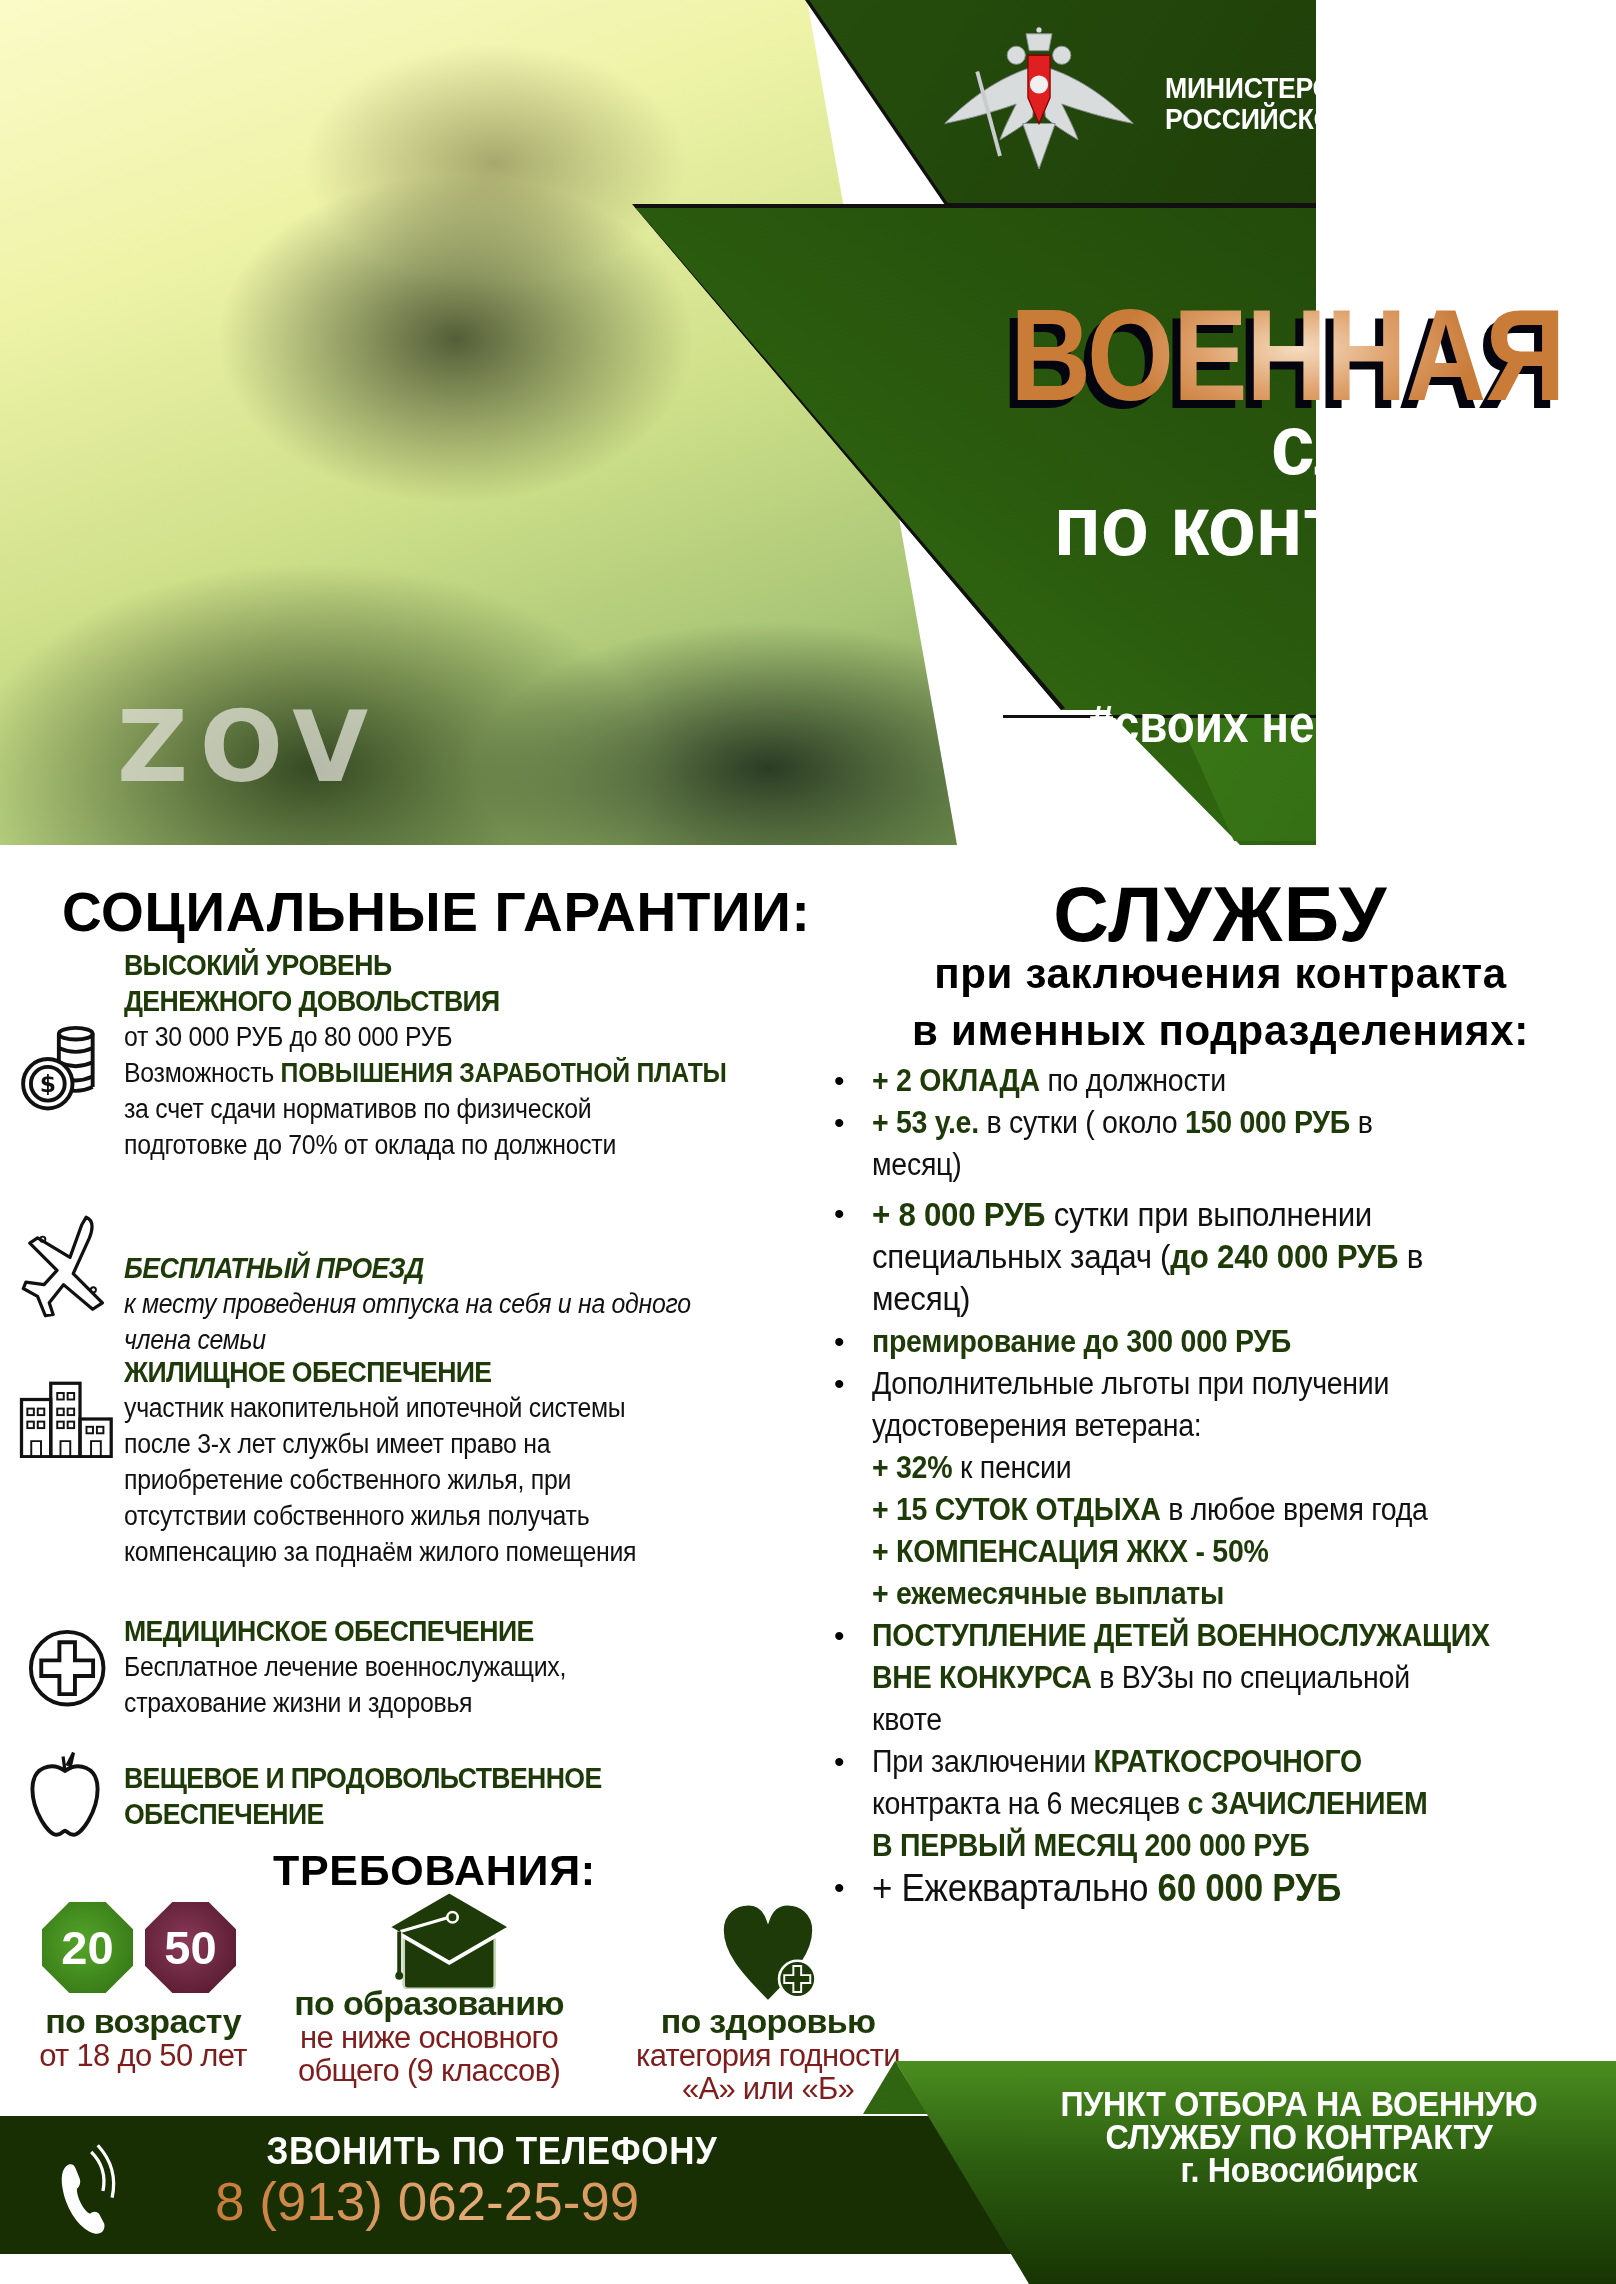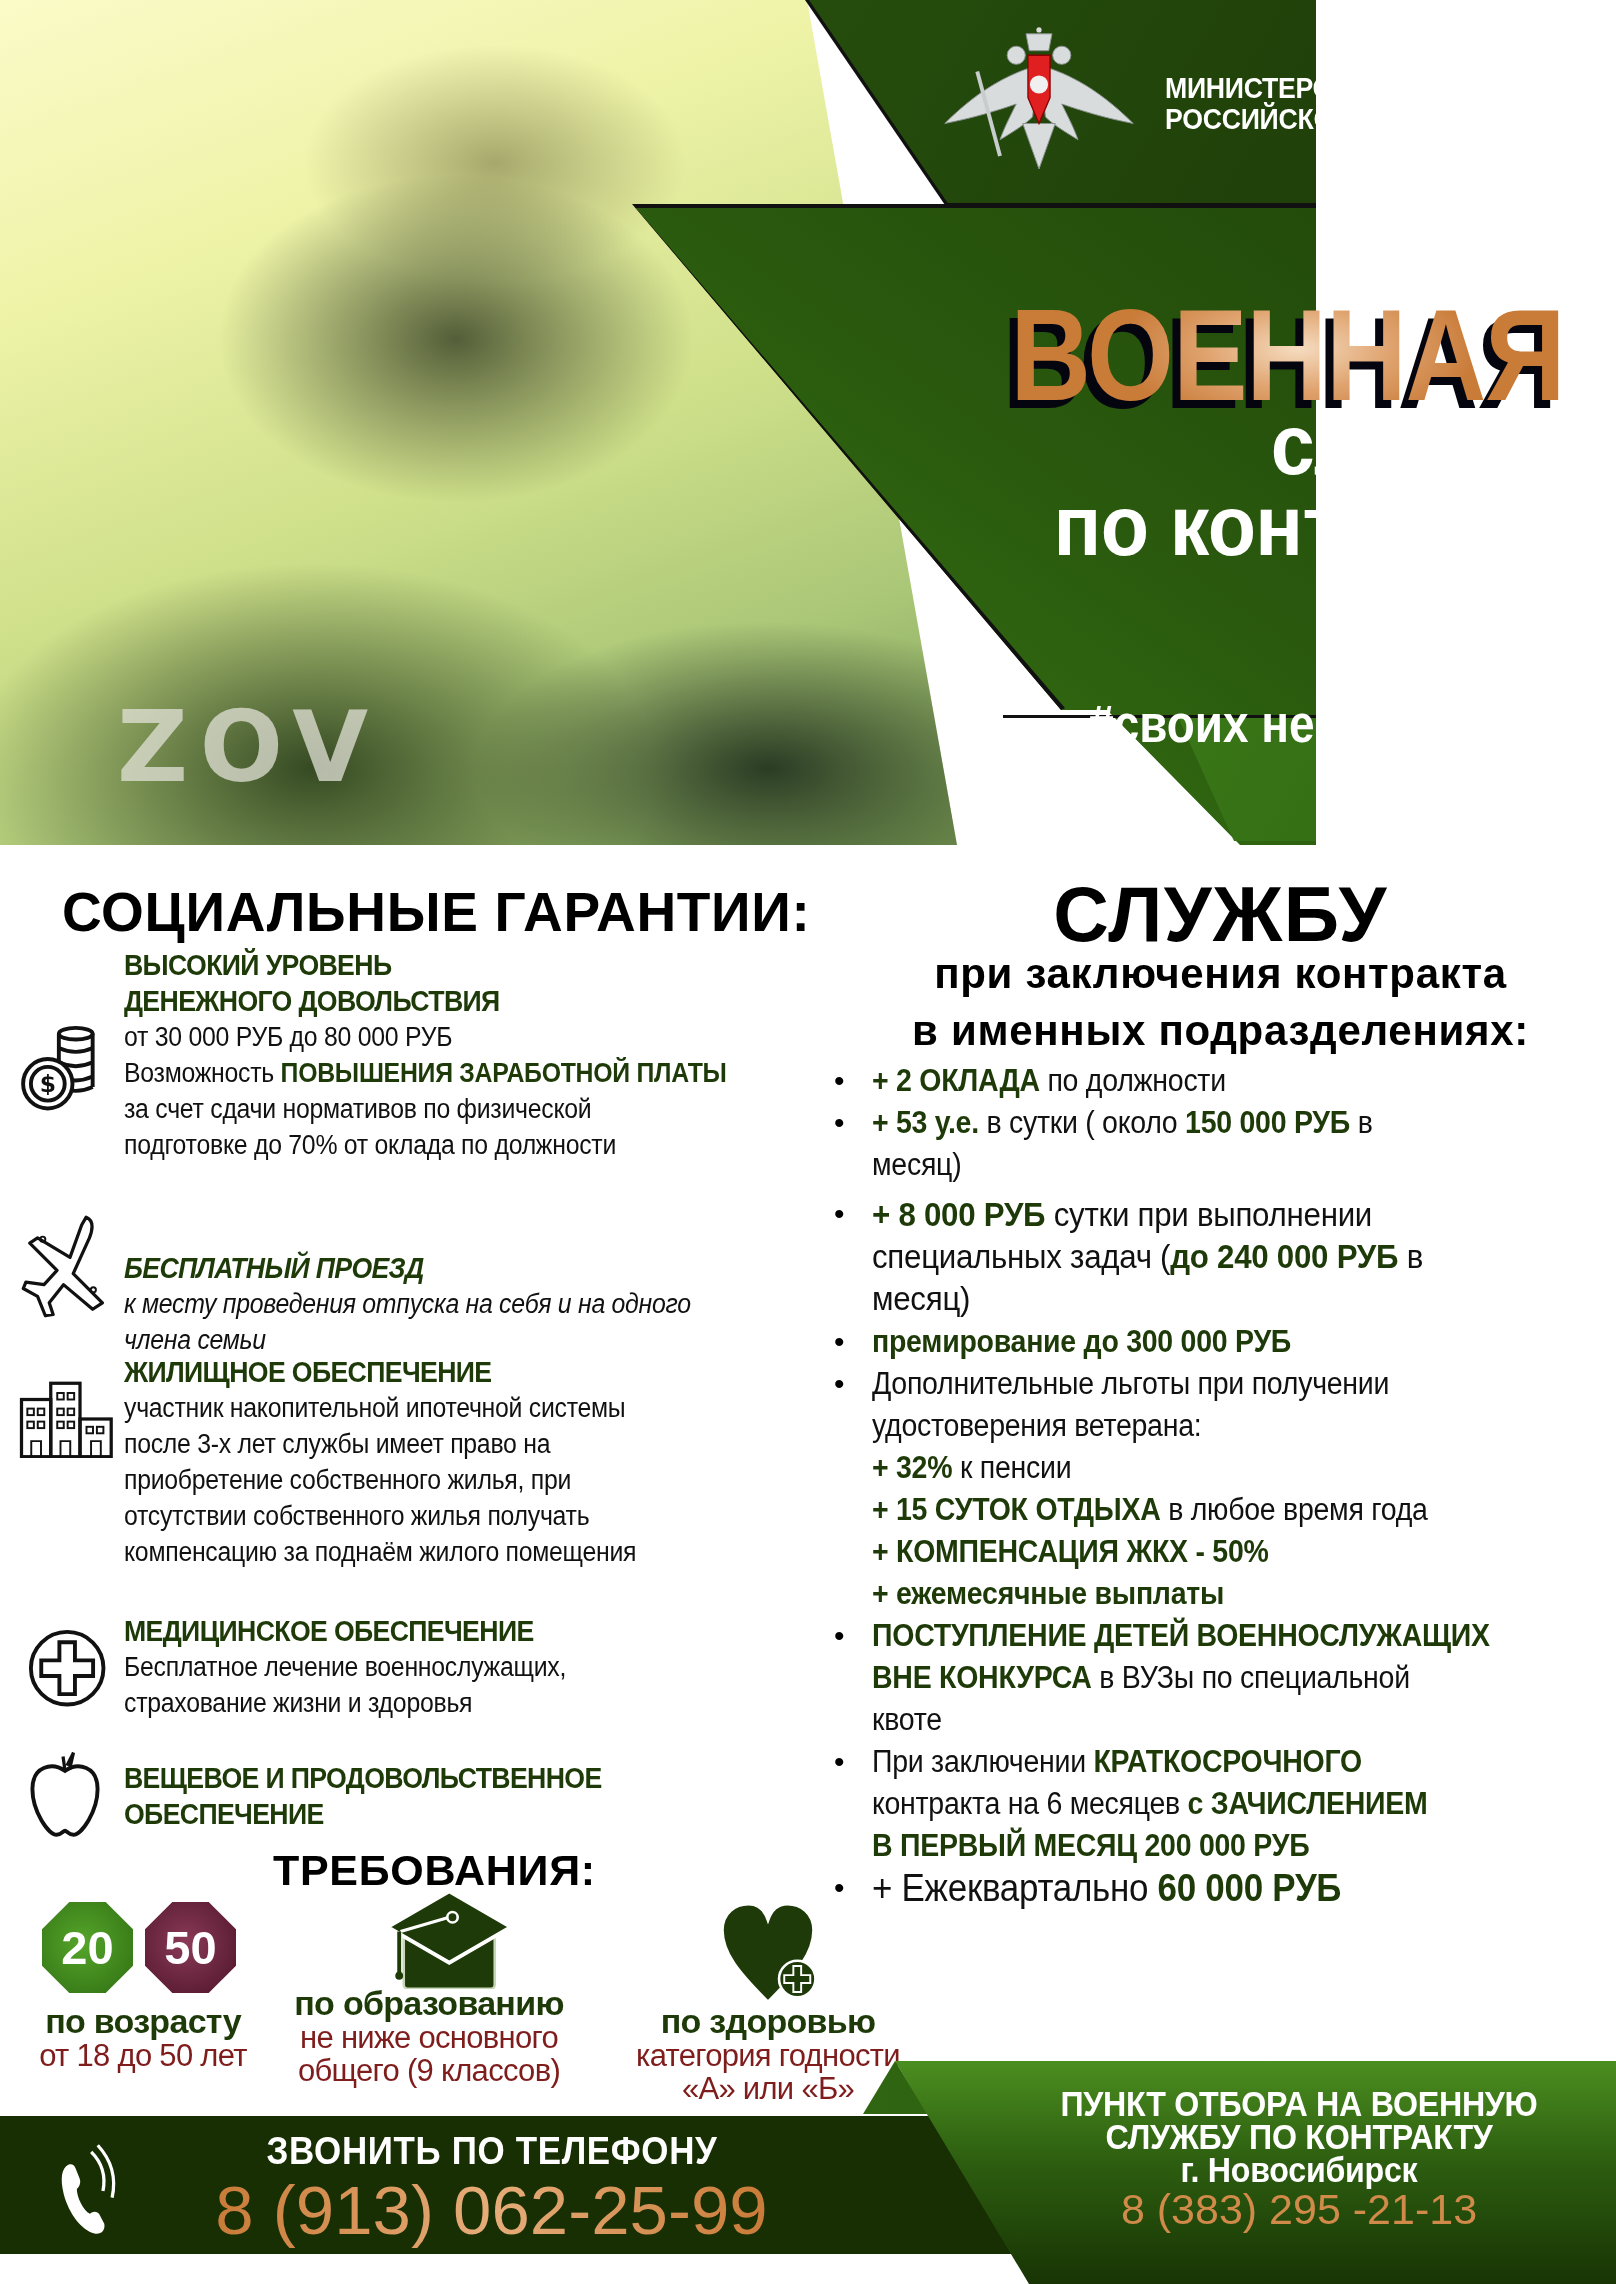--- a/index.html
+++ b/index.html
@@ -129,21 +129,21 @@
     position: absolute; left: 0; top: 2061px; width: 1616px; height: 223px;
     background: linear-gradient(90deg, #3d7c18, #24510c);
     clip-path: polygon(863px 53px, 895px 0, 928px 53px);
   }
   .phone-icon { position: absolute; left: 52px; top: 2142px; width: 98px; height: 98px; }
   .call-label {
     position: absolute; left: 225px; top: 2130px; width: 534px; text-align: center; color: #fff; font-weight: bold;
     font-size: 38px; white-space: nowrap; letter-spacing: 0.7px; transform: scaleX(0.92);
   }
   .call-phone {
-    position: absolute; left: 215px; top: 2171px; width: 553px; text-align: center; font-size: 69px; white-space: nowrap;
+    position: absolute; left: 215px; top: 2171px; width: 553px; font-size: 53px; white-space: nowrap;
     background: linear-gradient(90deg, #c97b38 0%, #e6ad7a 50%, #c97b38 100%);
     -webkit-background-clip: text; background-clip: text; color: transparent;
   }
   .office { position: absolute; left: 996px; top: 2087px; width: 606px; text-align: center; }
   .office .o-name { color: #fff; font-weight: bold; font-size: 35px; line-height: 33px; white-space: nowrap; letter-spacing: -0.3px; transform: scaleX(0.92); }
   .office .o-addr { color: #d08a4a; font-size: 34px; line-height: 43px; white-space: nowrap; margin-top: 3.9px; }
   .office .o-phone { color: #d08a4a; font-size: 43px; line-height: 46px; white-space: nowrap; }
 </style>
 </head>
 <body>
@@ -363,15 +363,14 @@
   <path d="M60 15 Q85 40 78 75" fill="none" stroke="#fff" stroke-width="5"></path>
   <path d="M70 5 Q102 40 92 85" fill="none" stroke="#fff" stroke-width="5"></path>
 </svg>
 <div class="call-label">ЗВОНИТЬ ПО ТЕЛЕФОНУ</div>
 <div class="call-phone">8 (913) 062-25-99</div>
 
 <div class="office">
   <div class="o-name">ПУНКТ ОТБОРА НА ВОЕННУЮ</div>
   <div class="o-name">СЛУЖБУ ПО КОНТРАКТУ</div>
   <div class="o-name">г. Новосибирск</div>
-  <div class="o-phone">8 (383) 295 -21-13</div>
 </div>
 
 
 </body></html>

